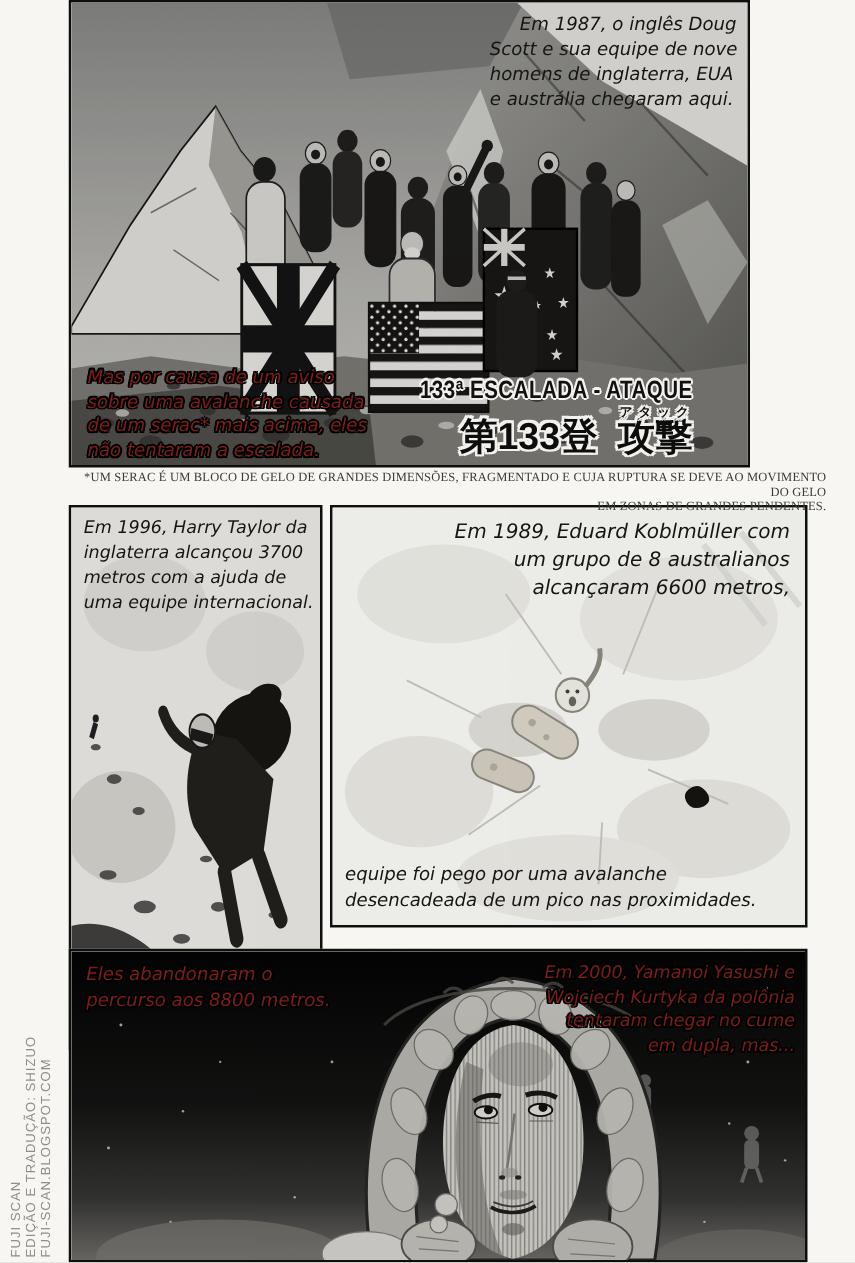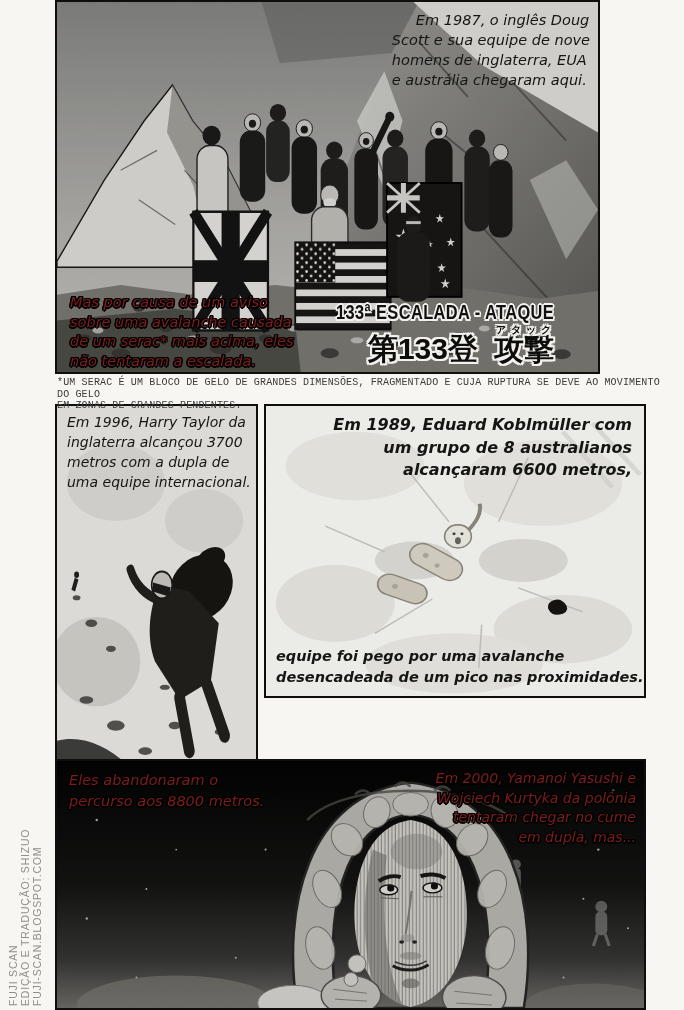--- a/index.html
+++ b/index.html
@@ -21,22 +21,22 @@
     font-family:"Liberation Sans",sans-serif;font-weight:bold;font-size:20px;letter-spacing:.5px;color:#111;
     text-shadow:-2px 0 #f2f1ed,2px 0 #f2f1ed,0 -2px #f2f1ed,0 2px #f2f1ed,
                 -1.5px -1.5px #f2f1ed,1.5px 1.5px #f2f1ed,1.5px -1.5px #f2f1ed,-1.5px 1.5px #f2f1ed;}
   .title-jp{margin-top:1px;font-size:30px;font-weight:bold;color:#0d0d0c;line-height:34px;
     font-family:"Liberation Sans",sans-serif;
     text-shadow:-2px 0 #f2f1ed,2px 0 #f2f1ed,0 -2px #f2f1ed,0 2px #f2f1ed,
                 -2px -2px #f2f1ed,2px 2px #f2f1ed,2px -2px #f2f1ed,-2px 2px #f2f1ed;}
   .title-jp ruby{margin-left:16px;}
   .title-jp rt{font-size:10px;font-weight:bold;letter-spacing:1px;}
   .footnote{position:absolute;left:57px;top:377px;width:604px;
-    font-family:Liberation Mono, monospace;font-size:10px;line-height:11.5px;
-    color:#3b3b39;letter-spacing:.15px;z-index:4;}
+    font-family:Liberation Serif, serif;font-size:10px;line-height:11.5px;
+    color:#3b3b39;letter-spacing:.15px;z-index:4;text-align:right;}
   .cap-1996{left:10px;top:6px;font-size:14px;line-height:20px;}
   .cap-1989{right:12px;top:8px;font-size:16px;line-height:22.5px;}
   .cap-onde{left:10px;bottom:8px;font-size:14.5px;line-height:21px;}
   .cap-eles{left:12px;top:9px;font-size:14.5px;line-height:21px;}
   .cap-2000{right:8px;top:8px;font-size:14px;line-height:19.5px;text-align:right;}
   .credits{position:absolute;left:7px;top:1006px;transform:rotate(-90deg);transform-origin:0 0;
     font-family:"Liberation Sans",sans-serif;font-size:10.5px;line-height:12px;
     color:#8f8e8b;letter-spacing:.8px;white-space:nowrap;z-index:3;}
 </style>
 </head>
@@ -253,26 +253,26 @@
         <path d="M10,42 C-5,38 -15,30 -20,18" stroke="#23221f" stroke-width="8" stroke-linecap="round" fill="none"></path>
         <circle cx="12" cy="30" r="10.5" fill="#d2d1cb" stroke="#1d1c1a" stroke-width="1.5"></circle>
         <path d="M3,28 l18,4 l-2,7 l-17,-4 z" fill="#1d1c1a"></path>
         <path d="M30,118 L40,160 M58,108 L76,148" stroke="#23221f" stroke-width="11" stroke-linecap="round" fill="none"></path>
       </g>
       <rect width="203" height="338" filter="url(#grain)" opacity=".1"></rect>
     </svg>
     <div class="cap cap-1996">
       <div>Em 1996, Harry Taylor da</div>
       <div>inglaterra alcançou 3700</div>
-      <div>metros com a dupla de</div>
+      <div>metros com a ajuda de</div>
       <div>uma equipe internacional.</div>
     </div>
   </div>
 
-  <div class="panel" style="left:264px;top:404px;width:382px;height:294px;font-weight:bold;">
+  <div class="panel" style="left:264px;top:404px;width:382px;height:338px;">
     <svg viewBox="0 0 382 338" preserveAspectRatio="none">
       <rect width="382" height="338" fill="#fbfbf8"></rect>
       <ellipse cx="90" cy="70" rx="70" ry="40" fill="#efeee9"></ellipse>
       <ellipse cx="280" cy="90" rx="80" ry="50" fill="#efeee9"></ellipse>
       <ellipse cx="70" cy="230" rx="60" ry="45" fill="#ebeae4"></ellipse>
       <ellipse cx="300" cy="260" rx="70" ry="40" fill="#ebeae4"></ellipse>
       <ellipse cx="190" cy="300" rx="90" ry="35" fill="#eeede8"></ellipse>
       <ellipse cx="150" cy="180" rx="40" ry="22" fill="#e2e1db"></ellipse>
       <ellipse cx="260" cy="180" rx="45" ry="25" fill="#e2e1db"></ellipse>
       <path d="M140,70 L185,135 M265,60 L235,135 M320,240 L255,212 M110,265 L168,225 M215,305 L218,255 M60,140 L120,170" stroke="#c9c8c2" stroke-width="1.5" fill="none"></path>

